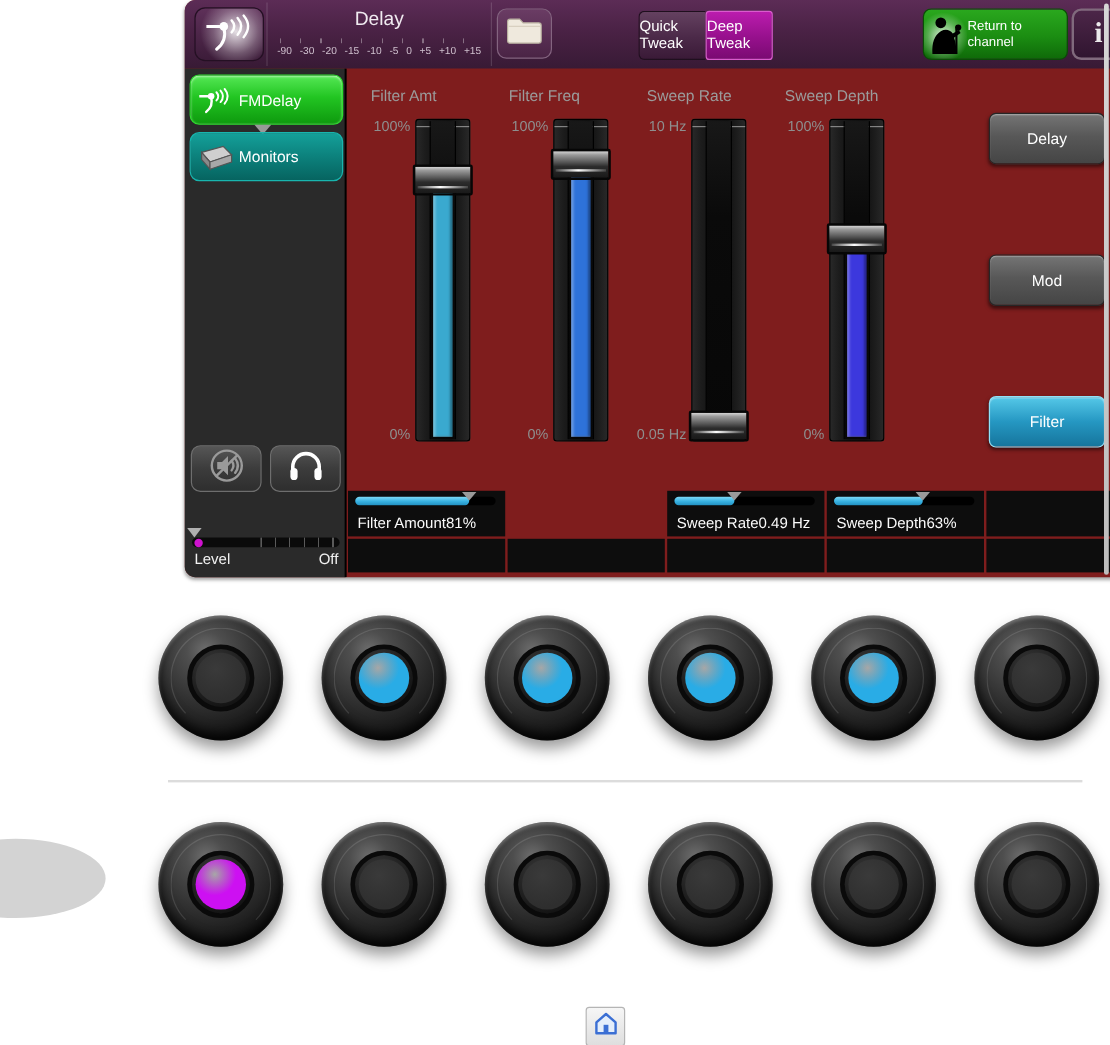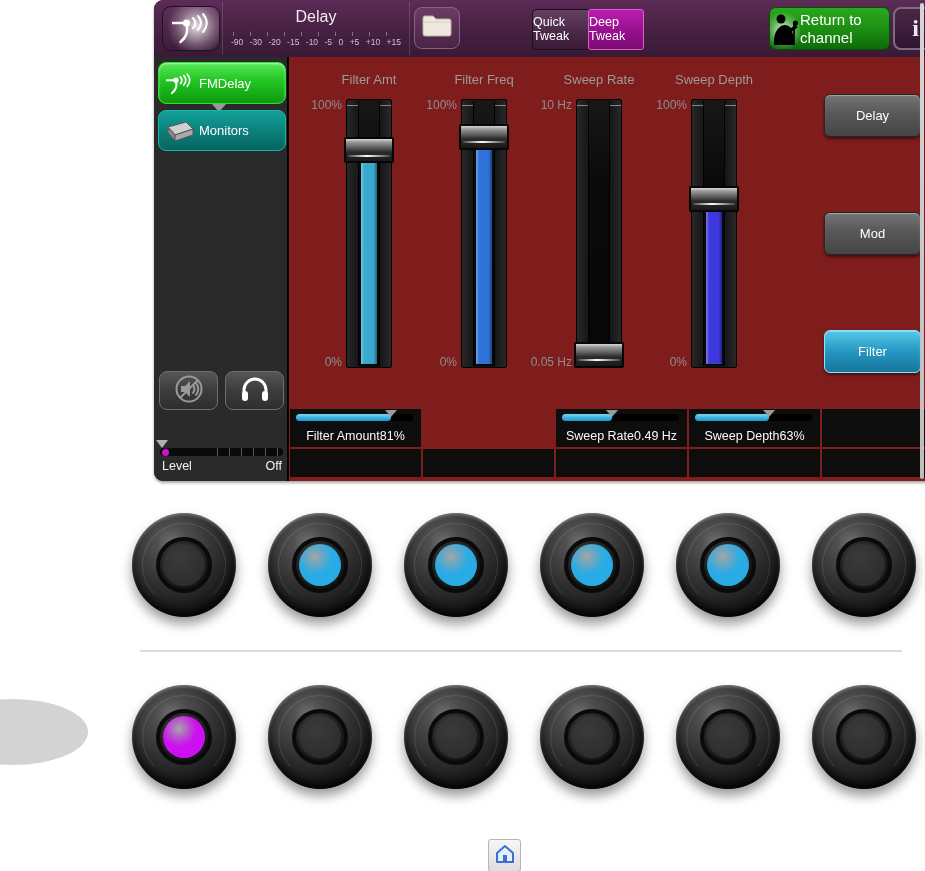--- a/index.html
+++ b/index.html
@@ -36,21 +36,21 @@
          text-align:left; color:#fff; font-size:12.5px; line-height:1.1; cursor:default; }
   .tab.quick { background:linear-gradient(180deg,#644160 0%,#4b2948 55%,#3a1a37 100%);
                border:1px solid #1f0f1e; border-right:none; border-radius:5px 0 0 5px; }
   .tab.deep  { background:linear-gradient(180deg,#bb1cae 0%,#96108c 55%,#7a0a72 100%);
                border:1px solid #d95ccd; border-radius:3px; }
   .return-btn { position:absolute; left:615px; top:7px; width:121px; height:43px; border-radius:7px;
                 background:linear-gradient(180deg,#2aa81e 0%,#1b8d12 55%,#0f6a09 100%);
                 border:1px solid #0a4d06; display:flex; align-items:center; }
   .return-icon { width:40px; height:40px; position:relative; display:flex; align-items:center; justify-content:center;
                  background:radial-gradient(circle at 45% 55%, rgba(255,255,255,.9) 0%, rgba(255,255,255,.25) 45%, rgba(255,255,255,0) 70%); }
-  .return-text { color:#ffffff; font-size:15px; line-height:1.15; padding-right:4px; }
+  .return-text { color:#ffffff; font-size:11px; line-height:1.15; padding-right:4px; }
   .info-btn { position:absolute; left:739px; top:7px; width:45px; height:43px; border-radius:8px;
               background:linear-gradient(180deg,#4c2648,#301530); border:2px solid #806a7d;
               color:#eceaec; font-family:"Liberation Serif",serif; font-weight:bold; font-size:24px;
               display:flex; align-items:center; justify-content:center; }
 
   
   .sidebar { position:absolute; left:0; top:57px; width:135px; height:424px;
              background:#2a2a2a; border-right:2px solid #000; border-radius:0 0 0 9px; }
   .fx-btn { position:absolute; left:4px; width:128px; border-radius:8px; display:flex; align-items:center;
             color:#fff; font-size:13px; }
@@ -71,21 +71,21 @@
                   border-left:6px solid transparent; border-right:6px solid transparent; border-top:8px solid #b0b0b0; }
   .level-track { position:absolute; left:6px; top:391px; width:123px; height:8px; background:#0a0a0a;
                  border-radius:4px; }
   .level-ticks { position:absolute; right:4px; top:0; width:62px; height:100%;
                  background:repeating-linear-gradient(90deg, #5a5a5a 0 1px, transparent 1px 12px); }
   .level-dot { position:absolute; left:2px; top:1px; width:7px; height:7px; border-radius:50%; background:#cf12cf; }
   .level-labels { position:absolute; left:8px; top:402px; width:120px; display:flex; justify-content:space-between;
                   color:#f2f2f2; font-size:12.5px; }
 
   
-  .fader-label { position:absolute; top:72px; width:120px; text-align:center; color:#9b9b9b; font-size:13px; }
+  .fader-label { position:absolute; top:72px; width:120px; color:#9b9b9b; font-size:13px; }
   .fader-val { position:absolute; width:56px; text-align:right; color:#8e8e8e; font-size:12px; }
   .fader-track { position:absolute; top:99px; width:46px; height:269px; border-radius:3px;
       background:linear-gradient(90deg,#2a2a2a 0%,#1c1c1c 18%,#141414 35%,#101010 65%,#1c1c1c 82%,#2a2a2a 100%);
       box-shadow:inset 0 0 0 1px #000; }
   .fader-track::before { content:""; position:absolute; left:1px; right:1px; top:6px; height:1px;
       background:rgba(255,255,255,.45); }
   .fader-slot { position:absolute; left:12px; top:2px; bottom:2px; width:22px;
       background:linear-gradient(180deg,#181818,#0a0a0a 30%,#070707);
       border-left:1px solid #000; border-right:1px solid #000; }
   .fader-fill { position:absolute; left:15px; bottom:4px; width:16px;
@@ -105,21 +105,21 @@
       border:1px solid #8fe2f8; }
 
   
   .cell { position:absolute; width:131px; background:#0d0d0d; }
   .cell.r1 { top:409px; height:38px; } .cell.r2 { top:449px; height:28px; }
   .mini-bar { position:absolute; left:6px; right:8px; top:5px; height:7px; background:#000; border-radius:4px; }
   .mini-fill { height:100%; border-radius:4px;
       background:linear-gradient(180deg,#7cd9f4 0%,#38b2e2 55%,#2391c2 100%); }
   .mini-tri { position:absolute; top:-4px; width:0; height:0; margin-left:-6px;
       border-left:6px solid transparent; border-right:6px solid transparent; border-top:7px solid #9a9a9a; }
-  .param-row { position:absolute; left:8px; right:8px; bottom:4px; display:flex; justify-content:center;
+  .param-row { position:absolute; left:8px; right:8px; bottom:4px; display:flex; justify-content:flex-start;
       color:#fafafa; font-size:12.5px; }
 
   
   .knob-row { position:absolute; left:132px; display:flex; gap:32px; }
   .knob { width:104px; height:104px; border-radius:50%; position:relative;
       background:radial-gradient(circle at 38% 28%, #6e6e6e 0%, #4e4e4e 16%, #333333 42%, #161616 72%, #000 98%);
       box-shadow:0 7px 12px rgba(0,0,0,.4), inset 0 2px 3px rgba(255,255,255,.3), inset 0 -5px 10px rgba(0,0,0,.85); }
   .knob::before { content:""; position:absolute; left:10px; top:10px; right:10px; bottom:10px; border-radius:50%;
       border:1px solid rgba(255,255,255,.12); border-bottom-color:transparent; }
   .knob-cap { position:absolute; left:24px; top:24px; width:56px; height:56px; border-radius:50%;

